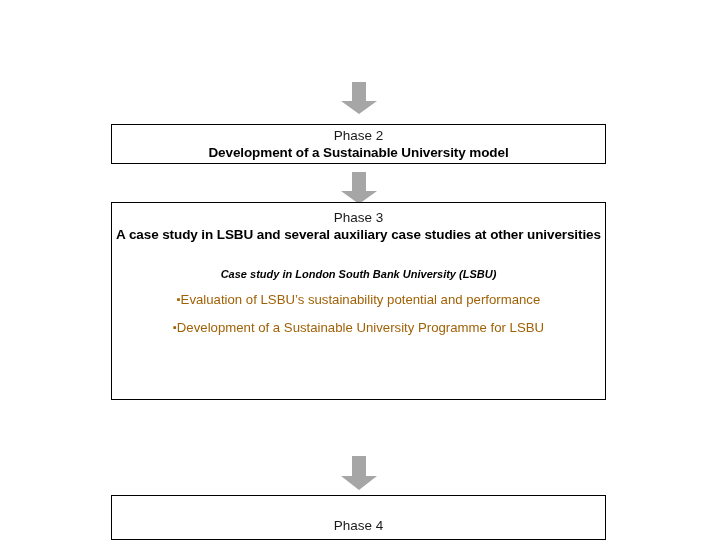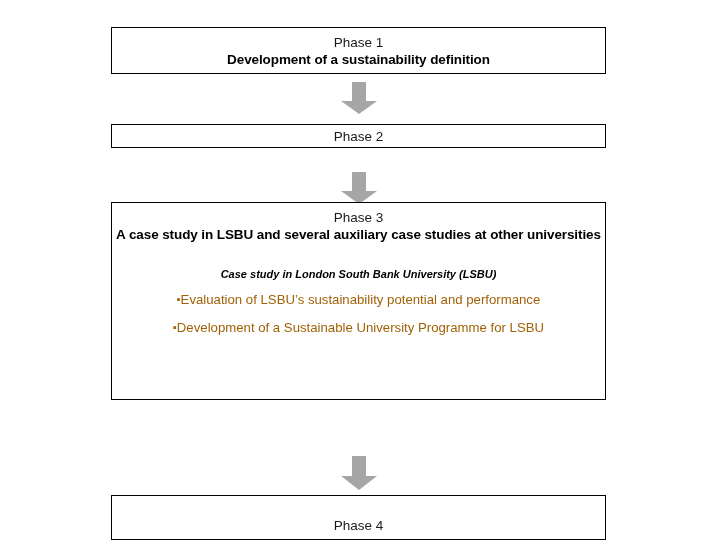--- a/index.html
+++ b/index.html
@@ -31,21 +31,21 @@
     width: 495px;
     box-sizing: border-box;
     border: 1.4px solid #000000;
     background: #ffffff;
     display: flex;
     flex-direction: column;
     align-items: center;
   }
 
   #phase-1-box { top: 27px;  height: 47px;  justify-content: center; }
-  #phase-2-box { top: 124px; height: 24px;  justify-content: center; }
+  #phase-2-box { top: 124px; height: 40px;  justify-content: center; }
   #phase-3-box { top: 202px; height: 198px; justify-content: flex-start; }
   #phase-4-box { top: 495px; height: 45px;  justify-content: center; }
 
   .phase-label {
     font-family: "Liberation Sans", sans-serif;
     font-size: 13.5px;
     font-weight: normal;
     line-height: 17px;
     text-align: center;
     color: #1a1a1a;
@@ -116,33 +116,30 @@
   #arrow-2-3 { top: 172px; height: 32px; }
   #arrow-3-4 { top: 456px; height: 34px; }
 
   .arrow svg { display: block; width: 100%; height: 100%; }
 </style>
 </head>
 <body>
 
 <div class="flow">
 
-  <div class="phase-box" id="phase-1-box">
-    <div class="phase-label">Phase 1</div>
-    <div class="phase-title">Development of a sustainability definition</div>
-  </div>
 
   <div class="arrow" id="arrow-1-2">
     <svg viewBox="0 0 36 32" preserveAspectRatio="none" aria-hidden="true">
       <polygon points="11,0 25,0 25,19 36,19 18,32 0,19 11,19" fill="#A6A6A6"></polygon>
     </svg>
   </div>
 
   <div class="phase-box" id="phase-2-box">
     <div class="phase-label">Phase 2</div>
+    <div class="phase-title">Development of a Sustainable University model</div>
   </div>
 
   <div class="arrow" id="arrow-2-3">
     <svg viewBox="0 0 36 32" preserveAspectRatio="none" aria-hidden="true">
       <polygon points="11,0 25,0 25,19 36,19 18,32 0,19 11,19" fill="#A6A6A6"></polygon>
     </svg>
   </div>
 
   <div class="phase-box" id="phase-3-box">
     <div class="phase-label">Phase 3</div>

